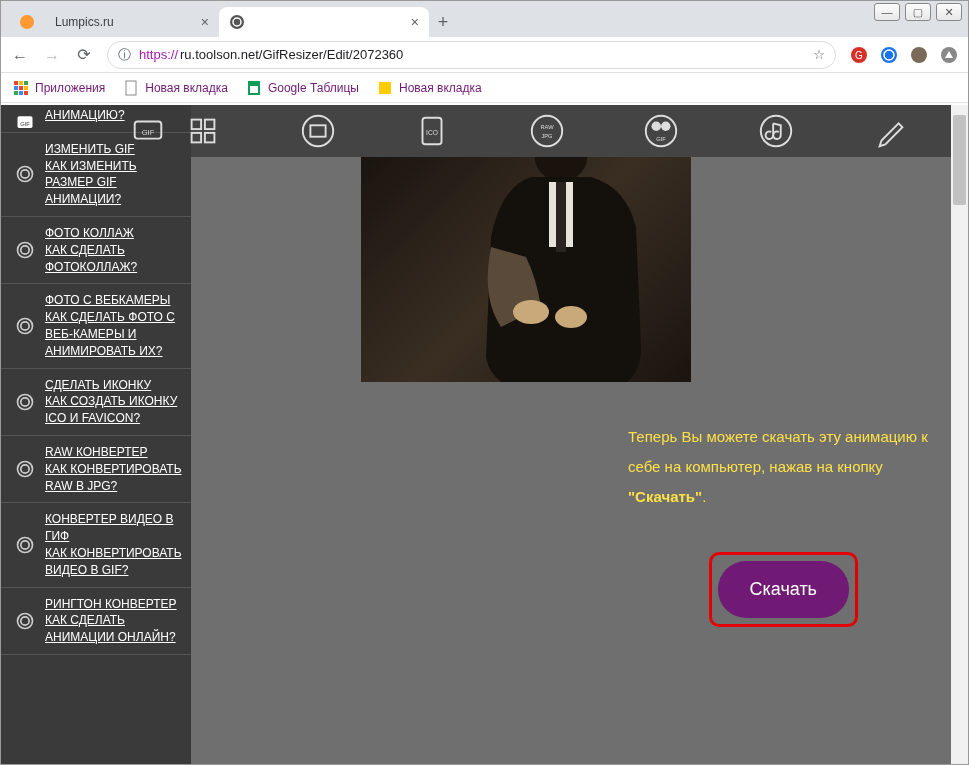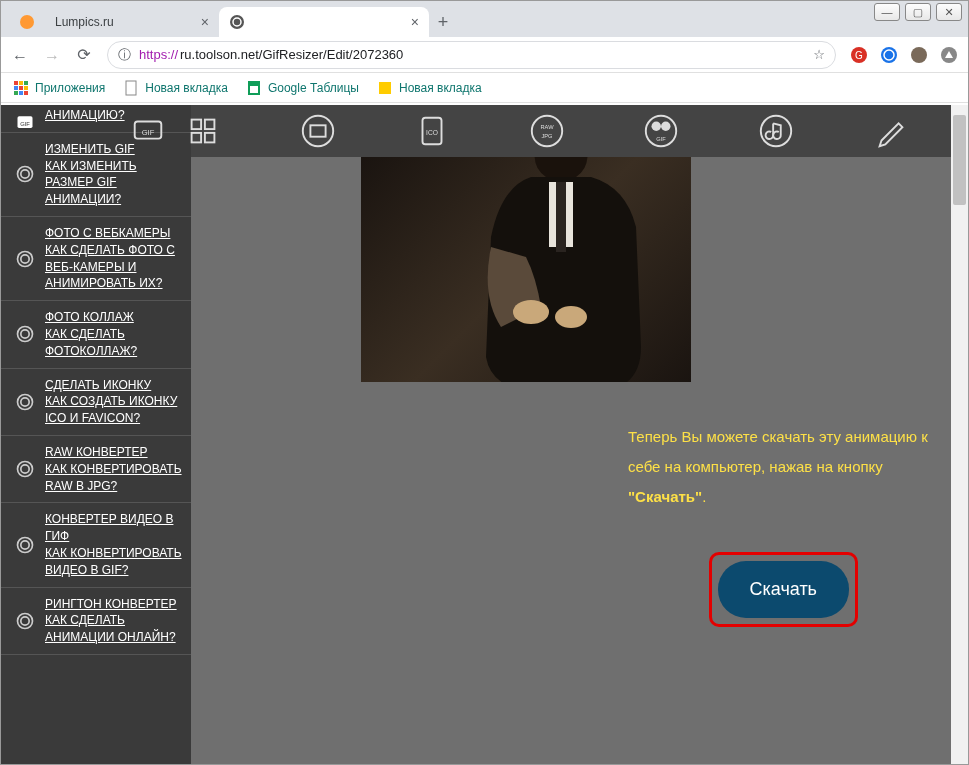--- a/index.html
+++ b/index.html
@@ -22,21 +22,21 @@
 
 .addr-row { display: flex; align-items: center; height: 36px; padding: 0 10px; gap: 14px; background: #fff; border-bottom: 1px solid #e0e0e0; }
 .nav-icon { color: #5f6368; font-size: 16px; width: 18px; text-align: center; }
 .addr-bar { flex: 1; display: flex; align-items: center; height: 28px; border: 1px solid #dadce0; border-radius: 14px; padding: 0 10px; font-size: 13px; color: #202124; gap: 8px; }
 .addr-proto { color: #a21caf; }
 .addr-star { margin-left: auto; color: #5f6368; }
 .ext-icons { display: flex; gap: 12px; align-items: center; }
 .ext-icon { width: 18px; height: 18px; border-radius: 50%; }
 
 
-.bookmarks { display: flex; align-items: center; height: 30px; padding: 0 12px; gap: 18px; font-size: 12px; color: #0f766e; border-bottom: 1px solid #e0e0e0; background: #fff; }
+.bookmarks { display: flex; align-items: center; height: 30px; padding: 0 12px; gap: 18px; font-size: 12px; color: #701a75; border-bottom: 1px solid #e0e0e0; background: #fff; }
 .bm-item { display: flex; align-items: center; gap: 6px; }
 .bm-icon { width: 16px; height: 16px; }
 
 
 .page { position: absolute; top: 104px; left: 0; right: 0; bottom: 0; display: flex; background: #6a6a6a; }
 
 .sidebar { width: 190px; background: #3a3a3a; color: #fff; font-size: 12px; overflow: hidden; }
 .sb-item { padding: 8px 8px 8px 44px; border-bottom: 1px solid #555; position: relative; line-height: 1.4; }
 .sb-item a { color: #fff; text-decoration: underline; }
 .sb-spiral { position: absolute; left: 14px; top: 50%; transform: translateY(-50%); width: 20px; height: 20px; }
@@ -49,21 +49,21 @@
 .tool-icon { width: 38px; height: 38px; }
 
 
 .image-area { flex: 1; position: relative; }
 .gif-preview { position: absolute; left: 170px; top: 0; width: 330px; height: 225px; background: linear-gradient(135deg, #1a1410 0%, #3a2e22 50%, #1a1410 100%); overflow: hidden; }
 .person { position: absolute; left: 70px; top: -40px; width: 240px; height: 280px; }
 
 
 .download-text { position: absolute; right: 40px; top: 265px; width: 300px; color: #fde047; font-size: 15px; line-height: 2; text-align: left; }
 .download-btn-wrap { position: absolute; right: 110px; top: 395px; padding: 6px; border: 3px solid #e30000; border-radius: 10px; }
-.download-btn { background: #0c4a6e; color: #fff; border: none; padding: 18px 32px; border-radius: 28px; font-size: 18px; cursor: pointer; }
+.download-btn { background: #701a75; color: #fff; border: none; padding: 18px 32px; border-radius: 28px; font-size: 18px; cursor: pointer; }
 
 
 .vscroll-outer { position: absolute; right: 0; top: 104px; bottom: 0; width: 17px; background: #f1f1f1; }
 .vscroll-thumb-outer { position: absolute; right: 2px; top: 10px; width: 13px; height: 90px; background: #c1c1c1; border-radius: 2px; }
 .vscroll-inner { position: absolute; right: 0; top: 0; bottom: 0; width: 14px; background: #5a5a5a; }
 .vscroll-thumb-inner { position: absolute; right: 2px; top: 0; width: 10px; height: 200px; background: #8a8a8a; border-radius: 2px; }
 
 .spiral-svg circle { fill: none; stroke: #ccc; stroke-width: 2; }
 </style>
 </head>
@@ -176,30 +176,30 @@
             <circle cx="12" cy="12" r="5"></circle>
           </svg>
         <a class="sb-title">ИЗМЕНИТЬ GIF</a>
         <a>КАК ИЗМЕНИТЬ РАЗМЕР GIF АНИМАЦИИ?</a>
       </div>
       <div class="sb-item">
         <svg class="sb-spiral spiral-svg" viewBox="0 0 24 24">
             <circle cx="12" cy="12" r="9"></circle>
             <circle cx="12" cy="12" r="5"></circle>
           </svg>
+        <a class="sb-title">ФОТО КОЛЛАЖ</a>
+        <a>КАК СДЕЛАТЬ ФОТОКОЛЛАЖ?</a>
+      </div>
+      <div class="sb-item">
+        <svg class="sb-spiral spiral-svg" viewBox="0 0 24 24">
+            <circle cx="12" cy="12" r="9"></circle>
+            <circle cx="12" cy="12" r="5"></circle>
+          </svg>
         <a class="sb-title">ФОТО С ВЕБКАМЕРЫ</a>
         <a>КАК СДЕЛАТЬ ФОТО С ВЕБ-КАМЕРЫ И АНИМИРОВАТЬ ИХ?</a>
-      </div>
-      <div class="sb-item">
-        <svg class="sb-spiral spiral-svg" viewBox="0 0 24 24">
-            <circle cx="12" cy="12" r="9"></circle>
-            <circle cx="12" cy="12" r="5"></circle>
-          </svg>
-        <a class="sb-title">ФОТО КОЛЛАЖ</a>
-        <a>КАК СДЕЛАТЬ ФОТОКОЛЛАЖ?</a>
       </div>
       <div class="sb-item">
         <svg class="sb-spiral spiral-svg" viewBox="0 0 24 24">
             <circle cx="12" cy="12" r="9"></circle>
             <circle cx="12" cy="12" r="5"></circle>
           </svg>
         <a class="sb-title">СДЕЛАТЬ ИКОНКУ</a>
         <a>КАК СОЗДАТЬ ИКОНКУ ICO И FAVICON?</a>
       </div>
       <div class="sb-item">

